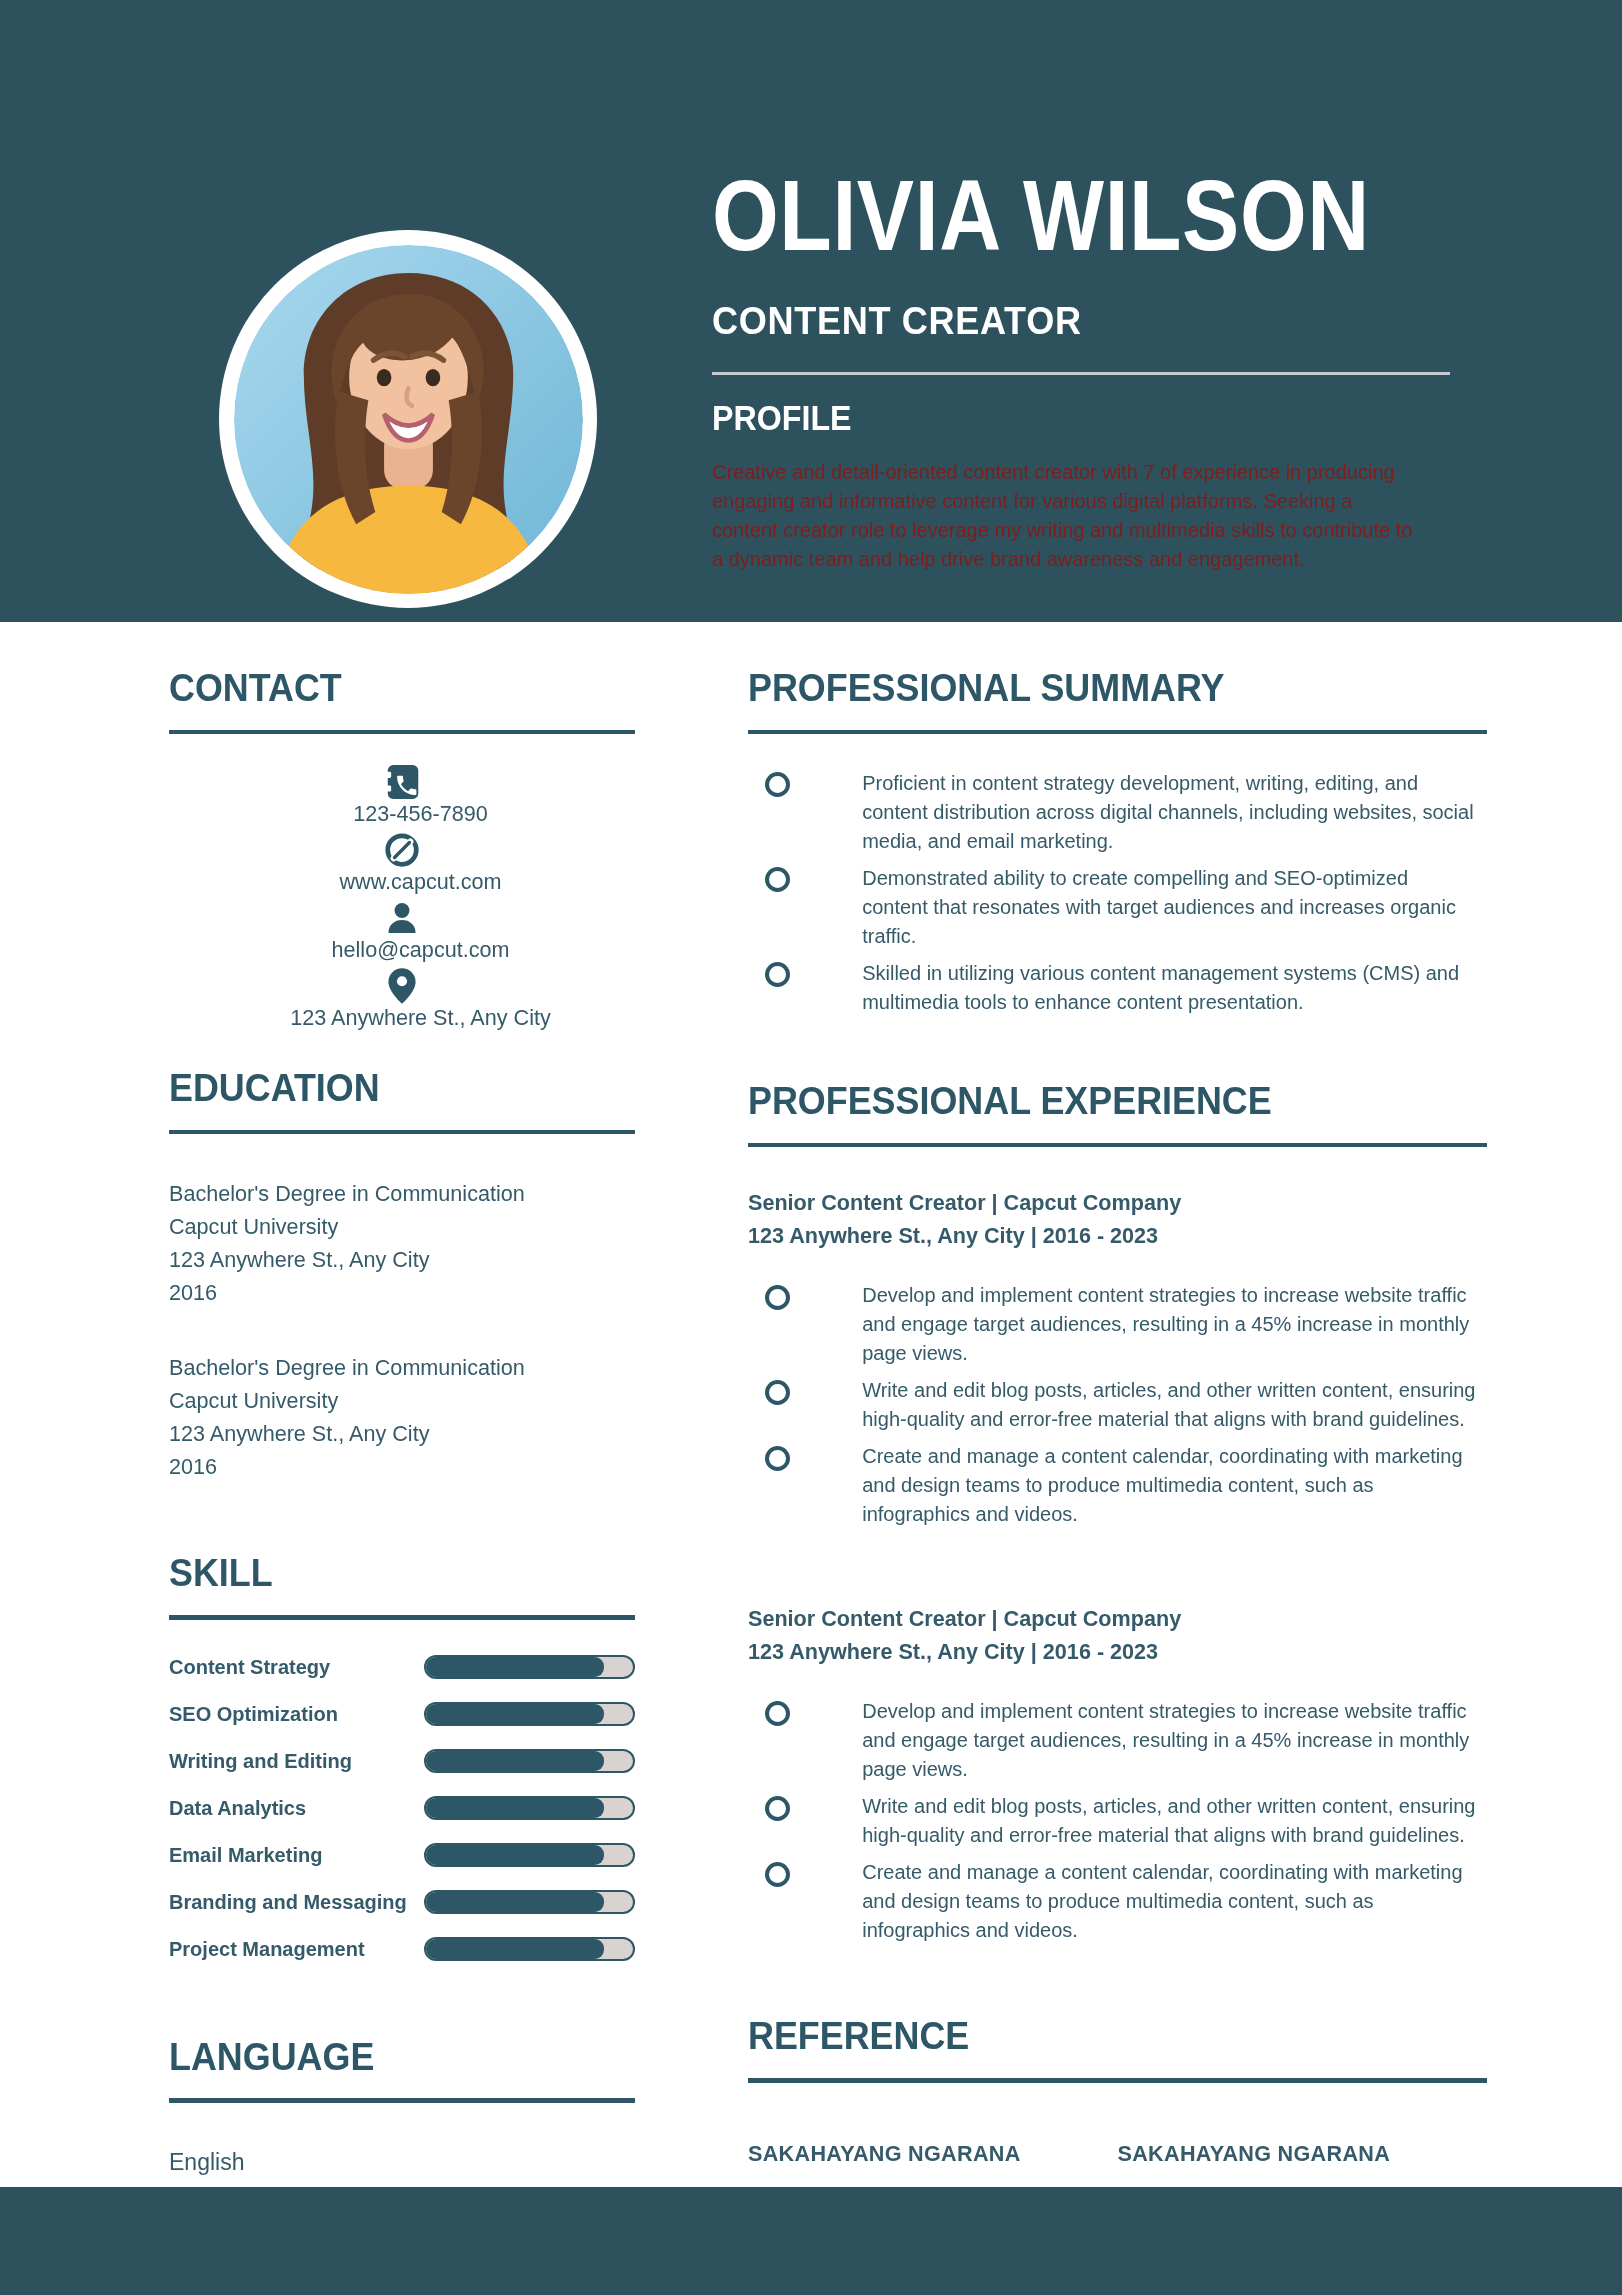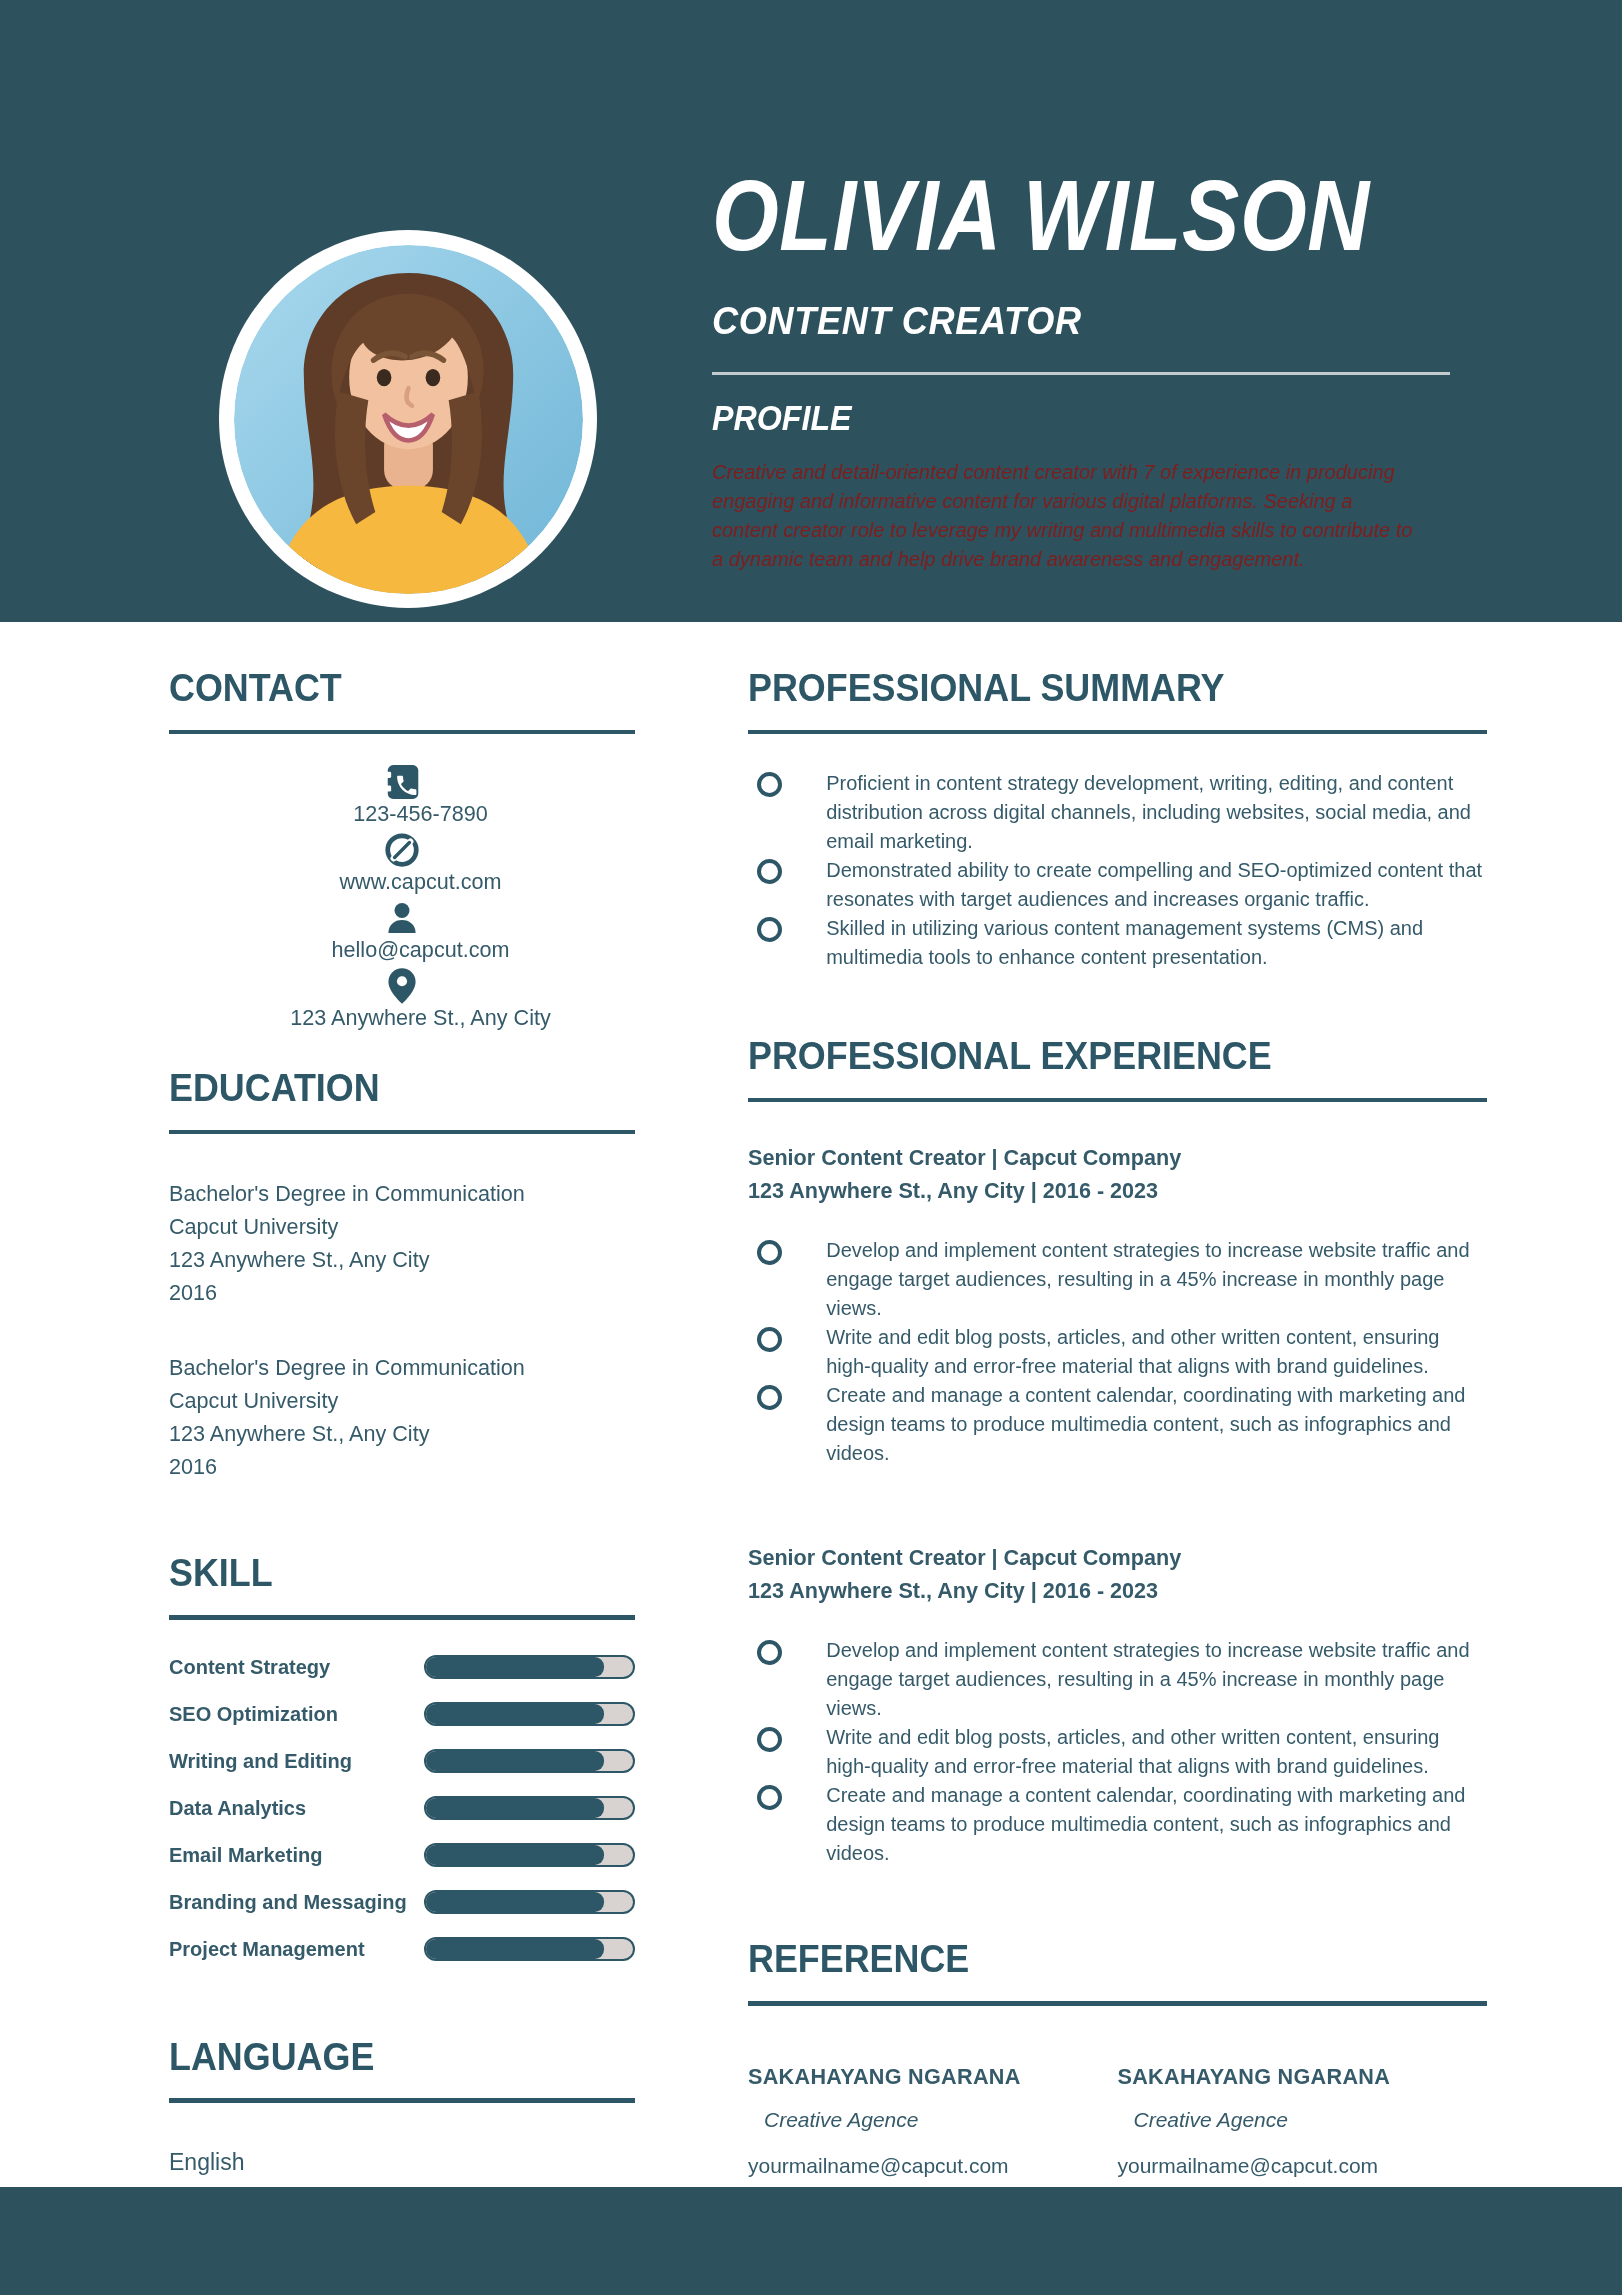--- a/index.html
+++ b/index.html
@@ -9,21 +9,21 @@
   
   .header{position:absolute;left:0;top:0;width:100%;height:622px;background:#2d525e;}
   .footer{position:absolute;left:0;bottom:0;width:100%;height:108px;background:#2d525e;}
 
   
   .photo{position:absolute;left:219px;top:230px;width:378px;height:378px;border-radius:50%;
          background:#ffffff;display:flex;align-items:center;justify-content:center;}
   .photo svg{width:349px;height:349px;border-radius:50%;display:block;}
 
   
-  .header-right{position:absolute;left:712px;top:165px;width:741px;font-style:italic;}
+  .header-right{position:absolute;left:712px;top:165px;width:741px;}
   .name{color:#ffffff;font-size:101px;font-weight:bold;line-height:1.0;white-space:nowrap;
         transform:scaleX(0.85);transform-origin:left bottom;letter-spacing:0.7px;}
   .role{margin-top:34px;color:#ffffff;font-size:38px;font-weight:bold;white-space:nowrap;
         transform:scaleX(0.95);transform-origin:left;letter-spacing:0.7px;}
   .hdr-rule{margin-top:29px;height:2.6px;width:738px;background:#c4cbcf;}
   .profile-h{margin-top:23.6px;color:#ffffff;font-size:35px;font-weight:bold;white-space:nowrap;
              transform:scaleX(0.92);transform-origin:left;}
   .profile-p{margin-top:19.6px;color:#7f1d1d;font-size:20px;line-height:29px;width:703px;}
 
   
@@ -50,21 +50,21 @@
   .skill-bar{flex:0 0 211px;width:211px;height:23.6px;border:2.6px solid #2d5766;border-radius:13px;
              background:#d8d3d1;box-sizing:border-box;overflow:hidden;}
   .skill-fill{display:block;height:100%;background:#2d5766;border-radius:0 9.2px 9.2px 0;}
 
   .lang-h{margin-top:73px;}
   .langs{margin-top:41px;font-size:23px;line-height:37px;}
 
   
   .main{position:absolute;left:748px;top:666px;width:739px;}
   .blist{list-style:none;margin:35px 0 0 0;padding:0;}
-  .blist li{display:flex;margin:0;padding-left:9.2px;}
+  .blist li{display:flex;margin:8px;padding-left:9.2px;gap:28px;}
   .dot{flex:0 0 auto;width:17px;height:17px;border:4.6px solid #2d5766;border-radius:50%;
        margin-top:3.3px;background:transparent;}
   .btxt{margin-left:44px;font-size:20px;line-height:29px;}
 
   .xp-h{margin-top:62px;}
   .job{margin-top:39px;}
   .job + .job{margin-top:73px;}
   .job-title,.job-meta{font-size:21.6px;font-weight:bold;line-height:33px;}
   .job .blist{margin-top:29px;}
 

